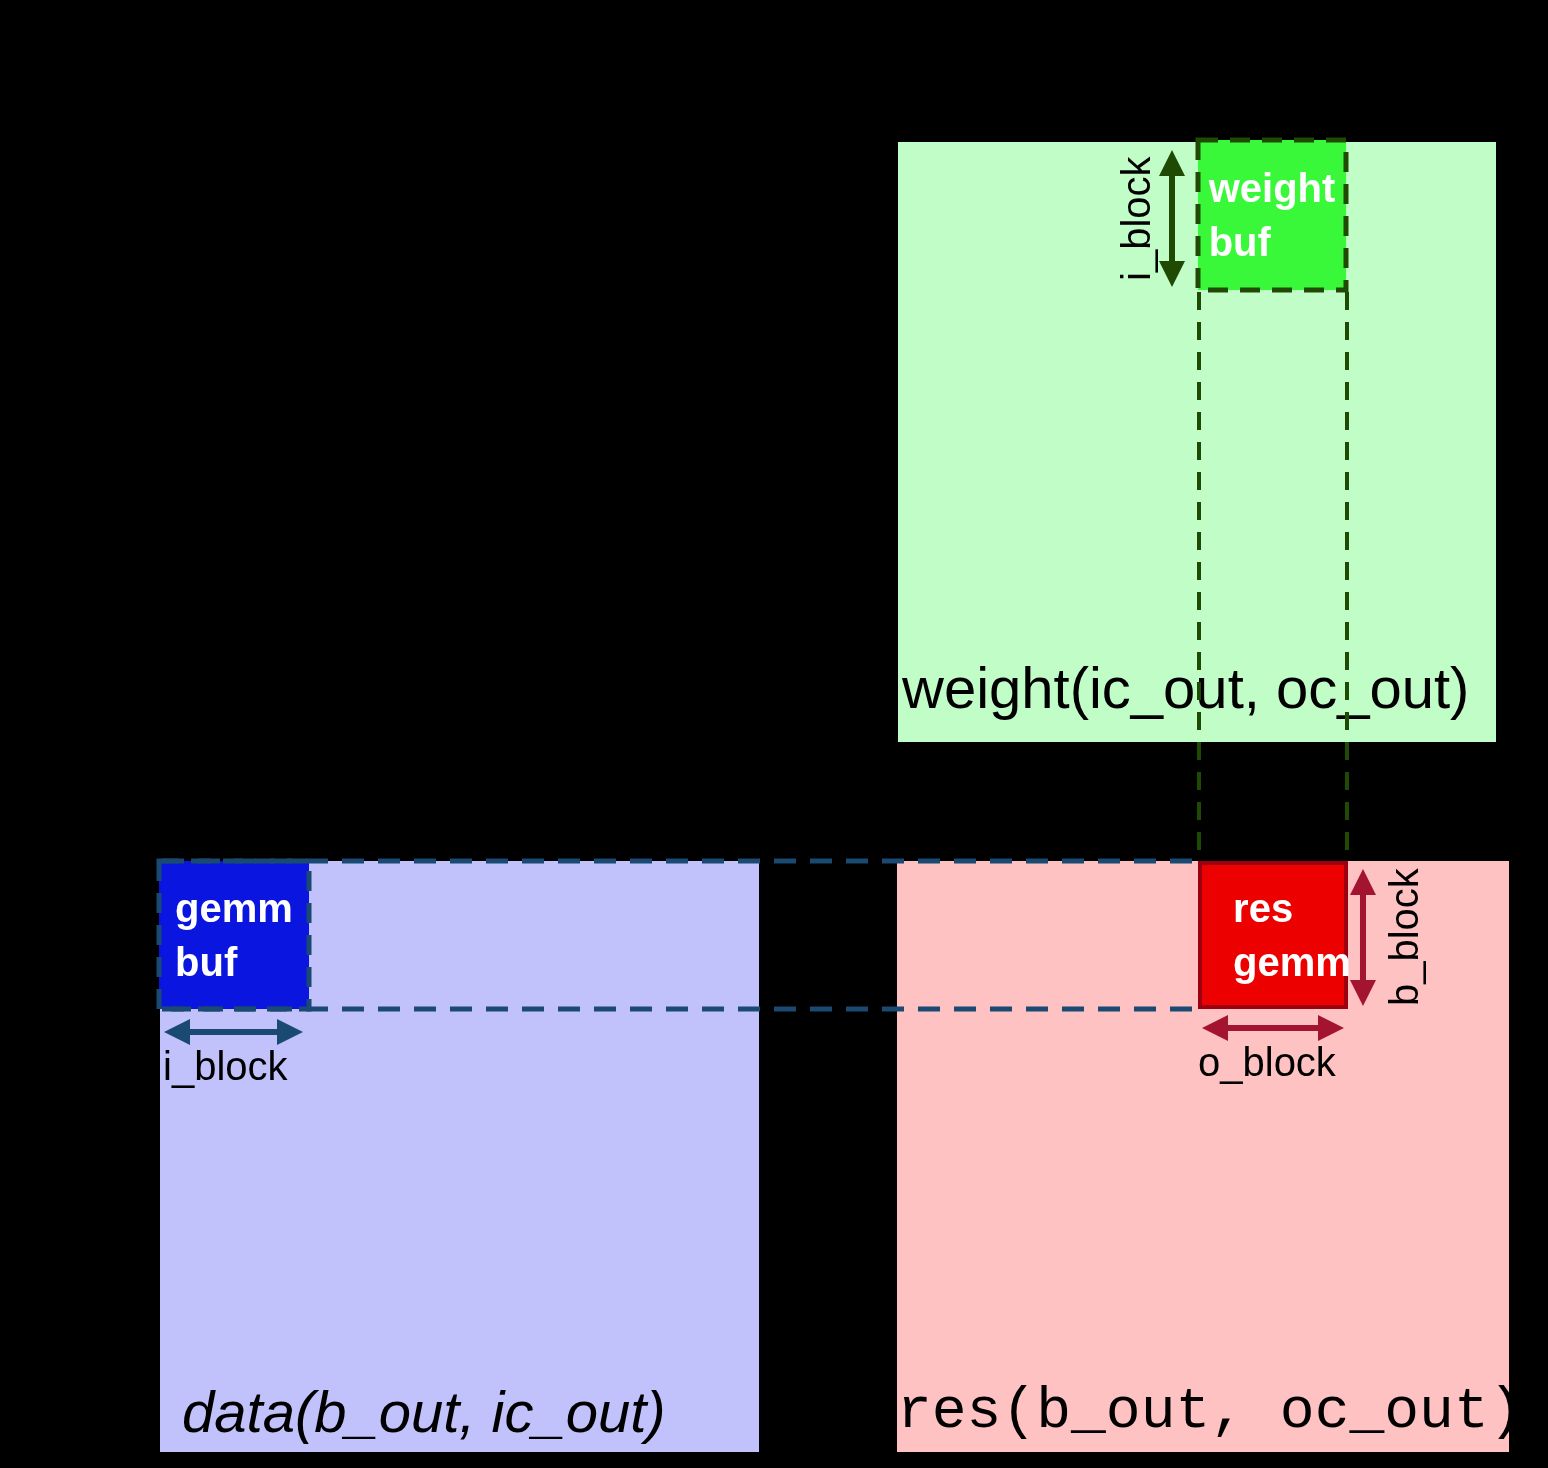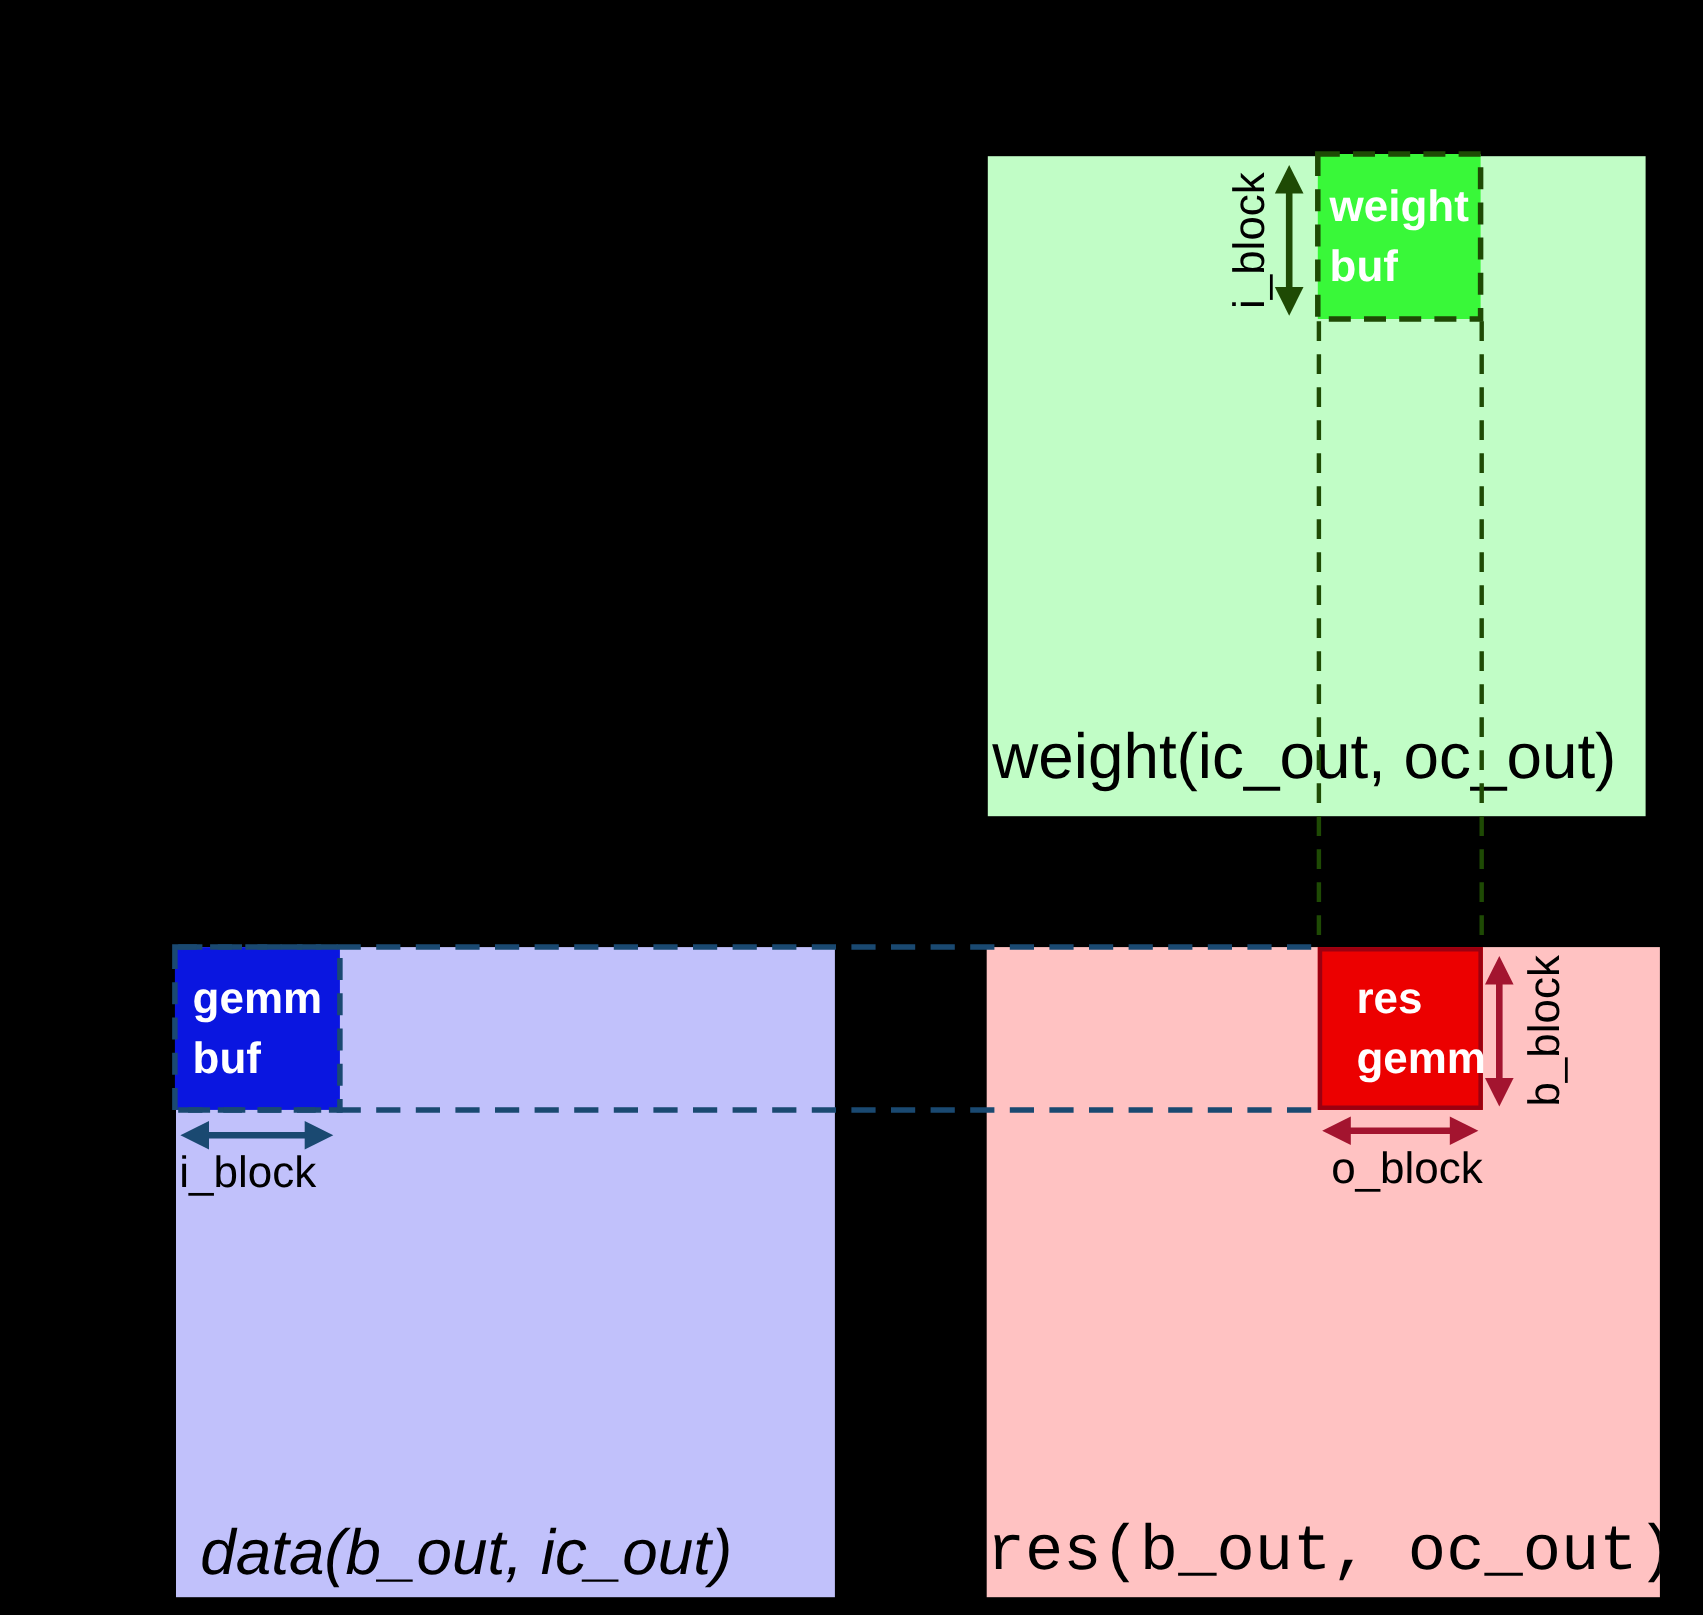--- a/index.html
+++ b/index.html
@@ -86,21 +86,21 @@
   .vlabel {
     writing-mode: vertical-rl;
     transform: rotate(180deg);
     display: flex;
     align-items: center;
     justify-content: center;
   }
   .vlabel-iblock-w { left: 1106px; top: 144px; width: 60px; height: 150px; }
   .vlabel-bblock   { left: 1374px; top: 862px; width: 60px; height: 150px; }
   .slabel-iblock-d { left: 163px;  top: 1046px; }
-  .slabel-oblock   { left: 1198px; top: 1042px; width: 150px; text-align: right; }
+  .slabel-oblock   { left: 1198px; top: 1042px; width: 150px; text-align: left; }
   svg.overlay {
     position: absolute;
     left: 0; top: 0;
     width: 1548px; height: 1468px;
     pointer-events: none;
   }
   .dash-green { stroke: var(--weight-accent); stroke-width: 4; stroke-dasharray: 18 12; fill: none; }
   .rect-green { stroke: var(--weight-accent); stroke-width: 5; stroke-dasharray: 20 12; fill: none; }
   .dash-navy  { stroke: var(--data-accent);  stroke-width: 5; stroke-dasharray: 22 14; fill: none; }
   .rect-navy  { stroke: var(--data-accent);  stroke-width: 5; stroke-dasharray: 20 12; fill: none; }

